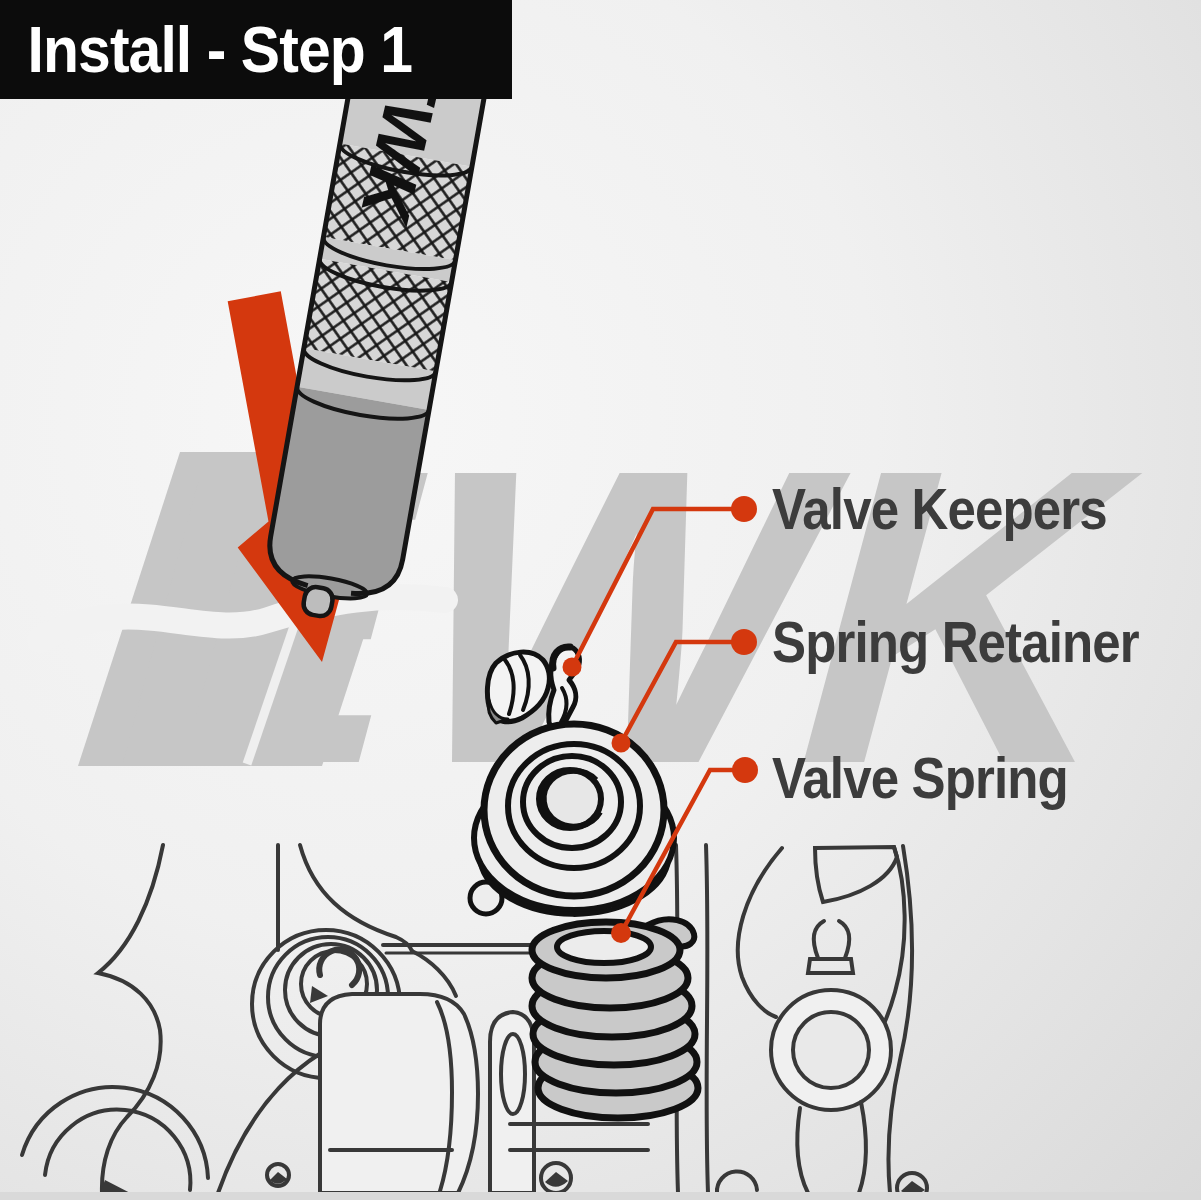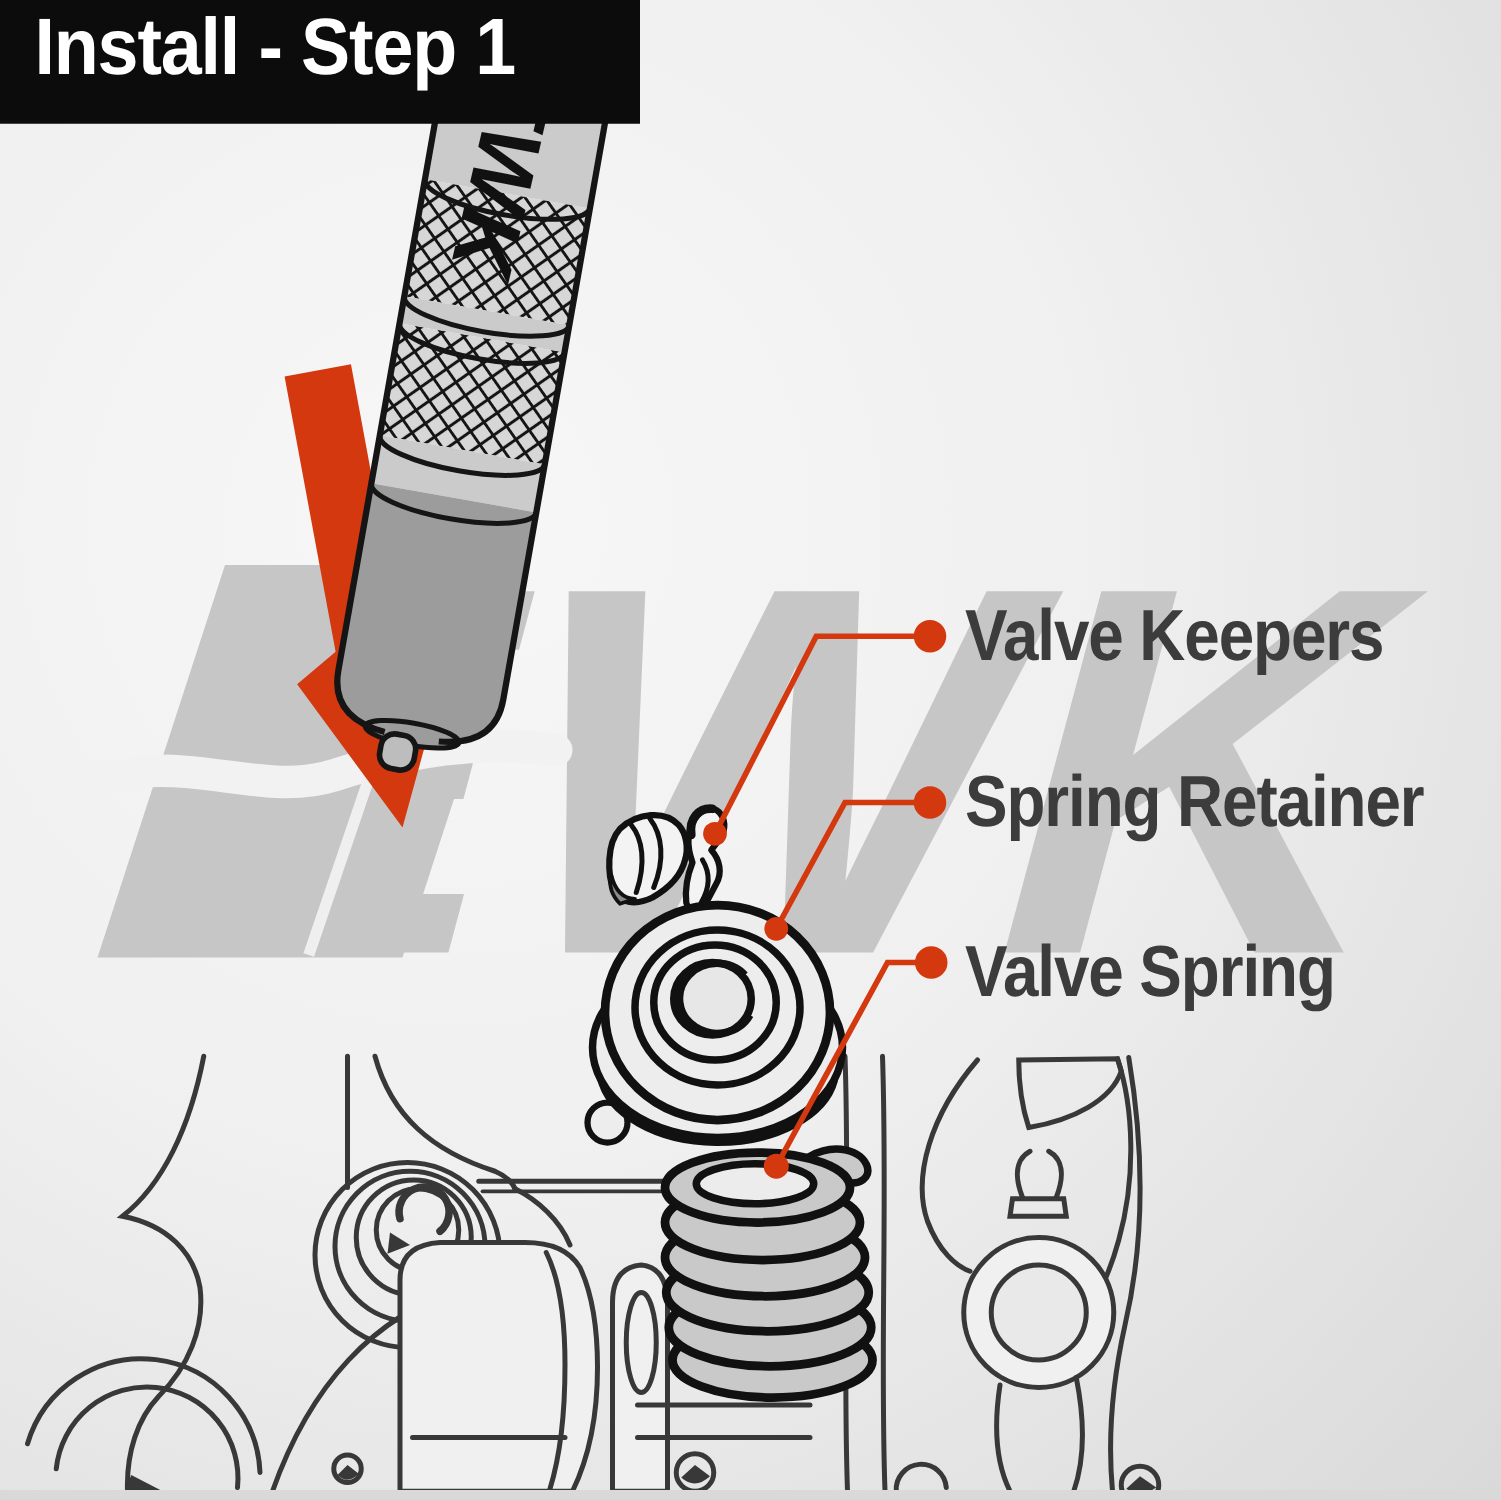--- a/index.html
+++ b/index.html
@@ -4,21 +4,21 @@
 <style>
   html,body{margin:0;padding:0;background:#ffffff;}
   .stage{
     position:relative;width:1201px;height:1200px;overflow:hidden;
     background:radial-gradient(circle at 30% 35%, #f7f7f7 0%, #f0f0f0 45%, #e4e4e4 75%, #d9d9d9 100%);
     font-family:"Liberation Sans", sans-serif;
   }
   .scene{position:absolute;left:0;top:0;width:1201px;height:1200px;}
   .banner{
     position:absolute;left:0;top:0;width:512px;height:99px;background:#0c0c0c;
-    display:flex;z-index:5;
+    display:flex;align-items:center;z-index:5;
   }
   .banner span{
     color:#ffffff;font-weight:bold;font-size:64px;letter-spacing:-1px;
     padding-left:30px;transform:scaleX(.92);transform-origin:left center;white-space:nowrap;
   }
   .callout-label{
     position:absolute;left:772px;color:#3c3c3c;font-weight:bold;font-size:58px;
     letter-spacing:-1px;line-height:54px;white-space:nowrap;
     transform:scaleX(.88);transform-origin:left center;z-index:4;
   }

